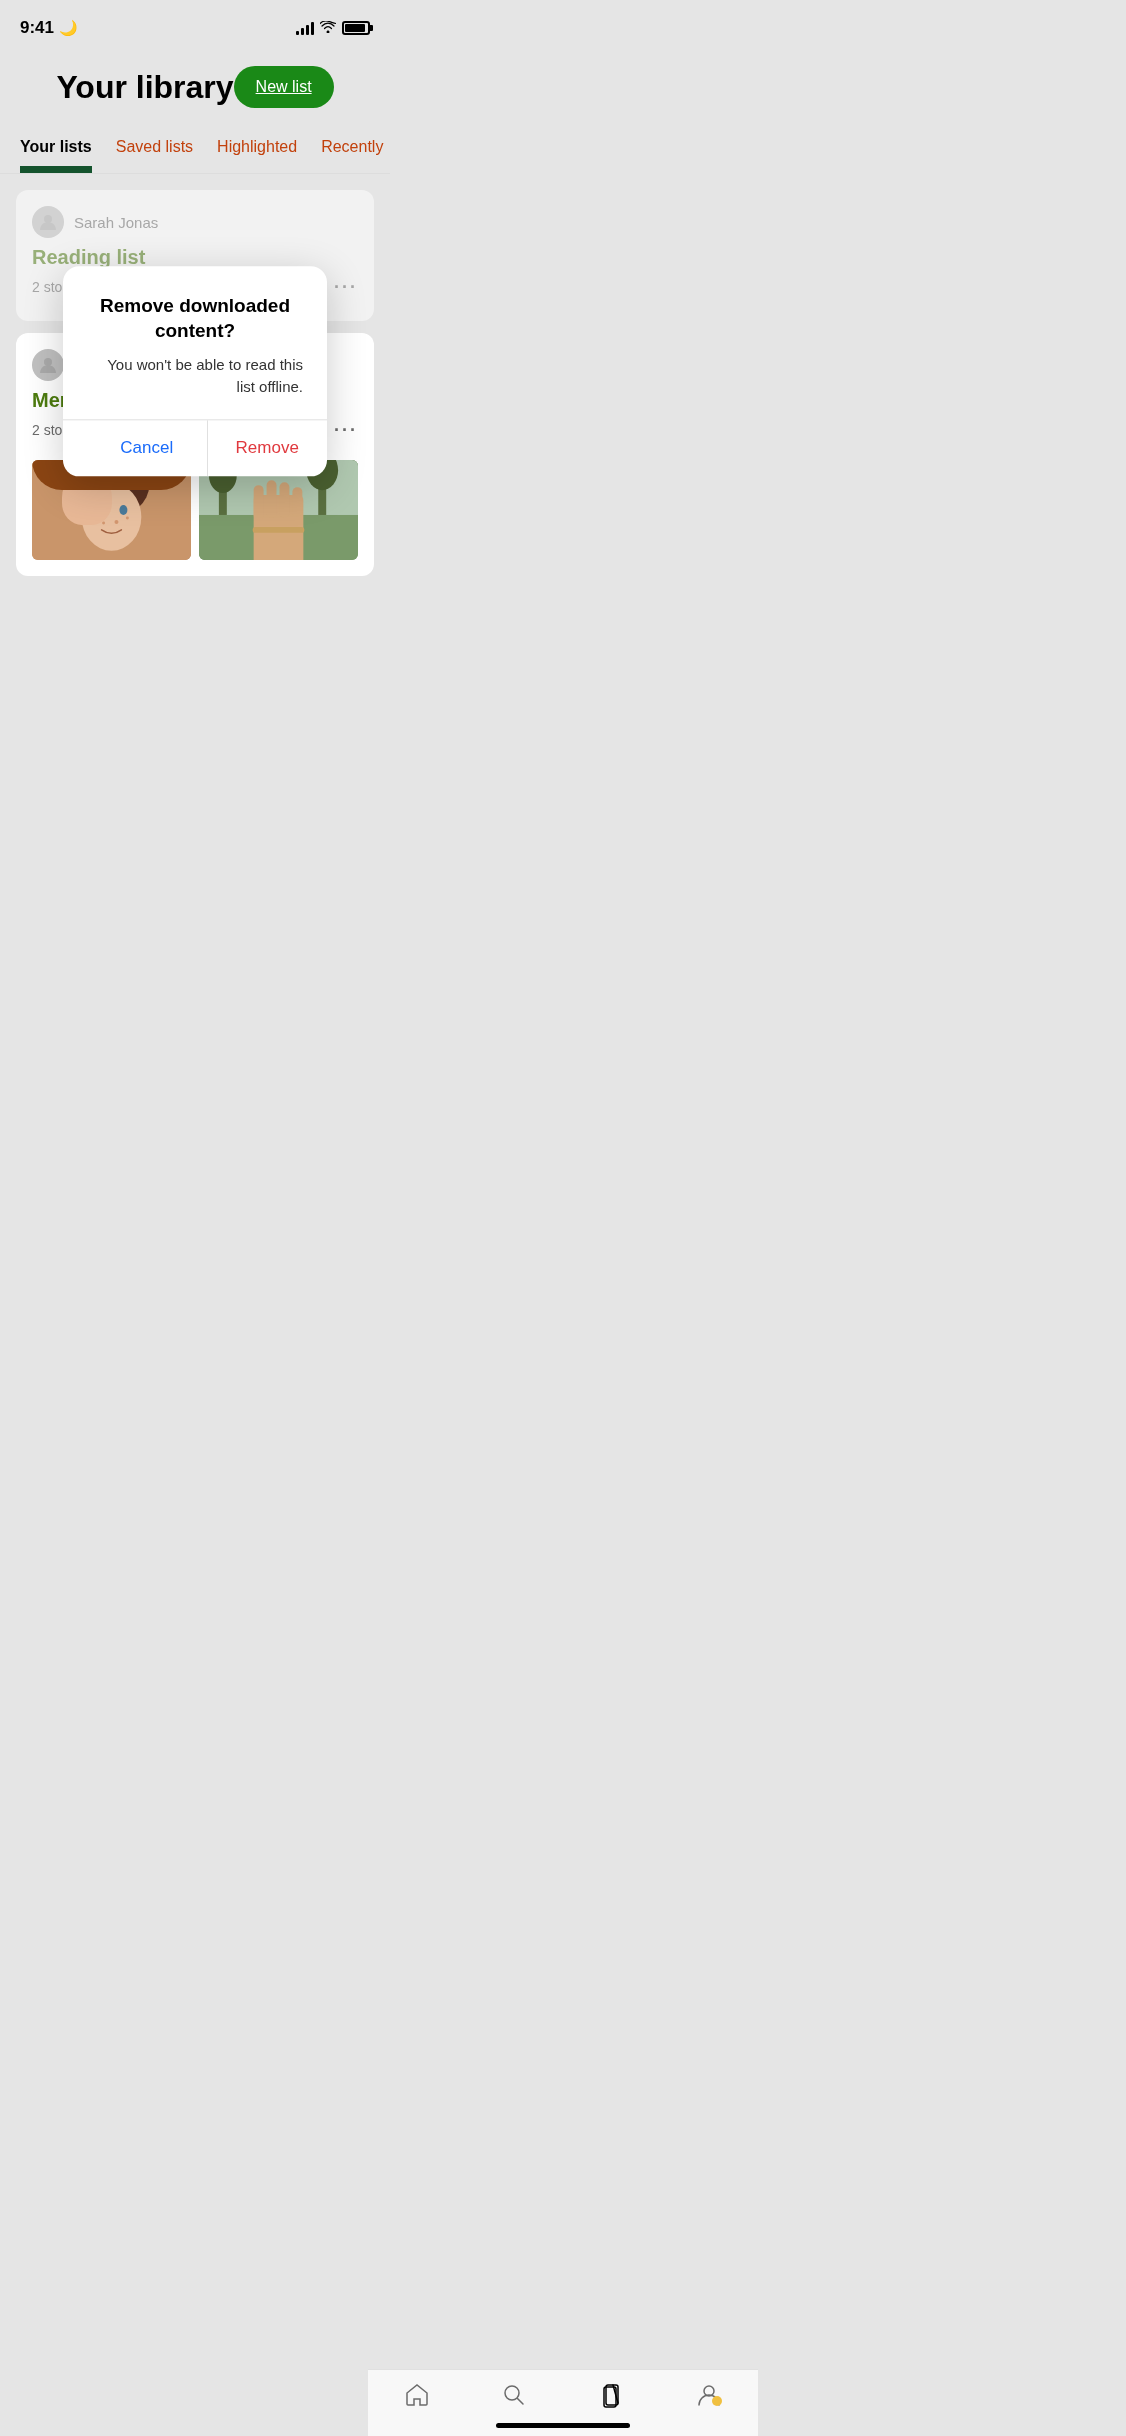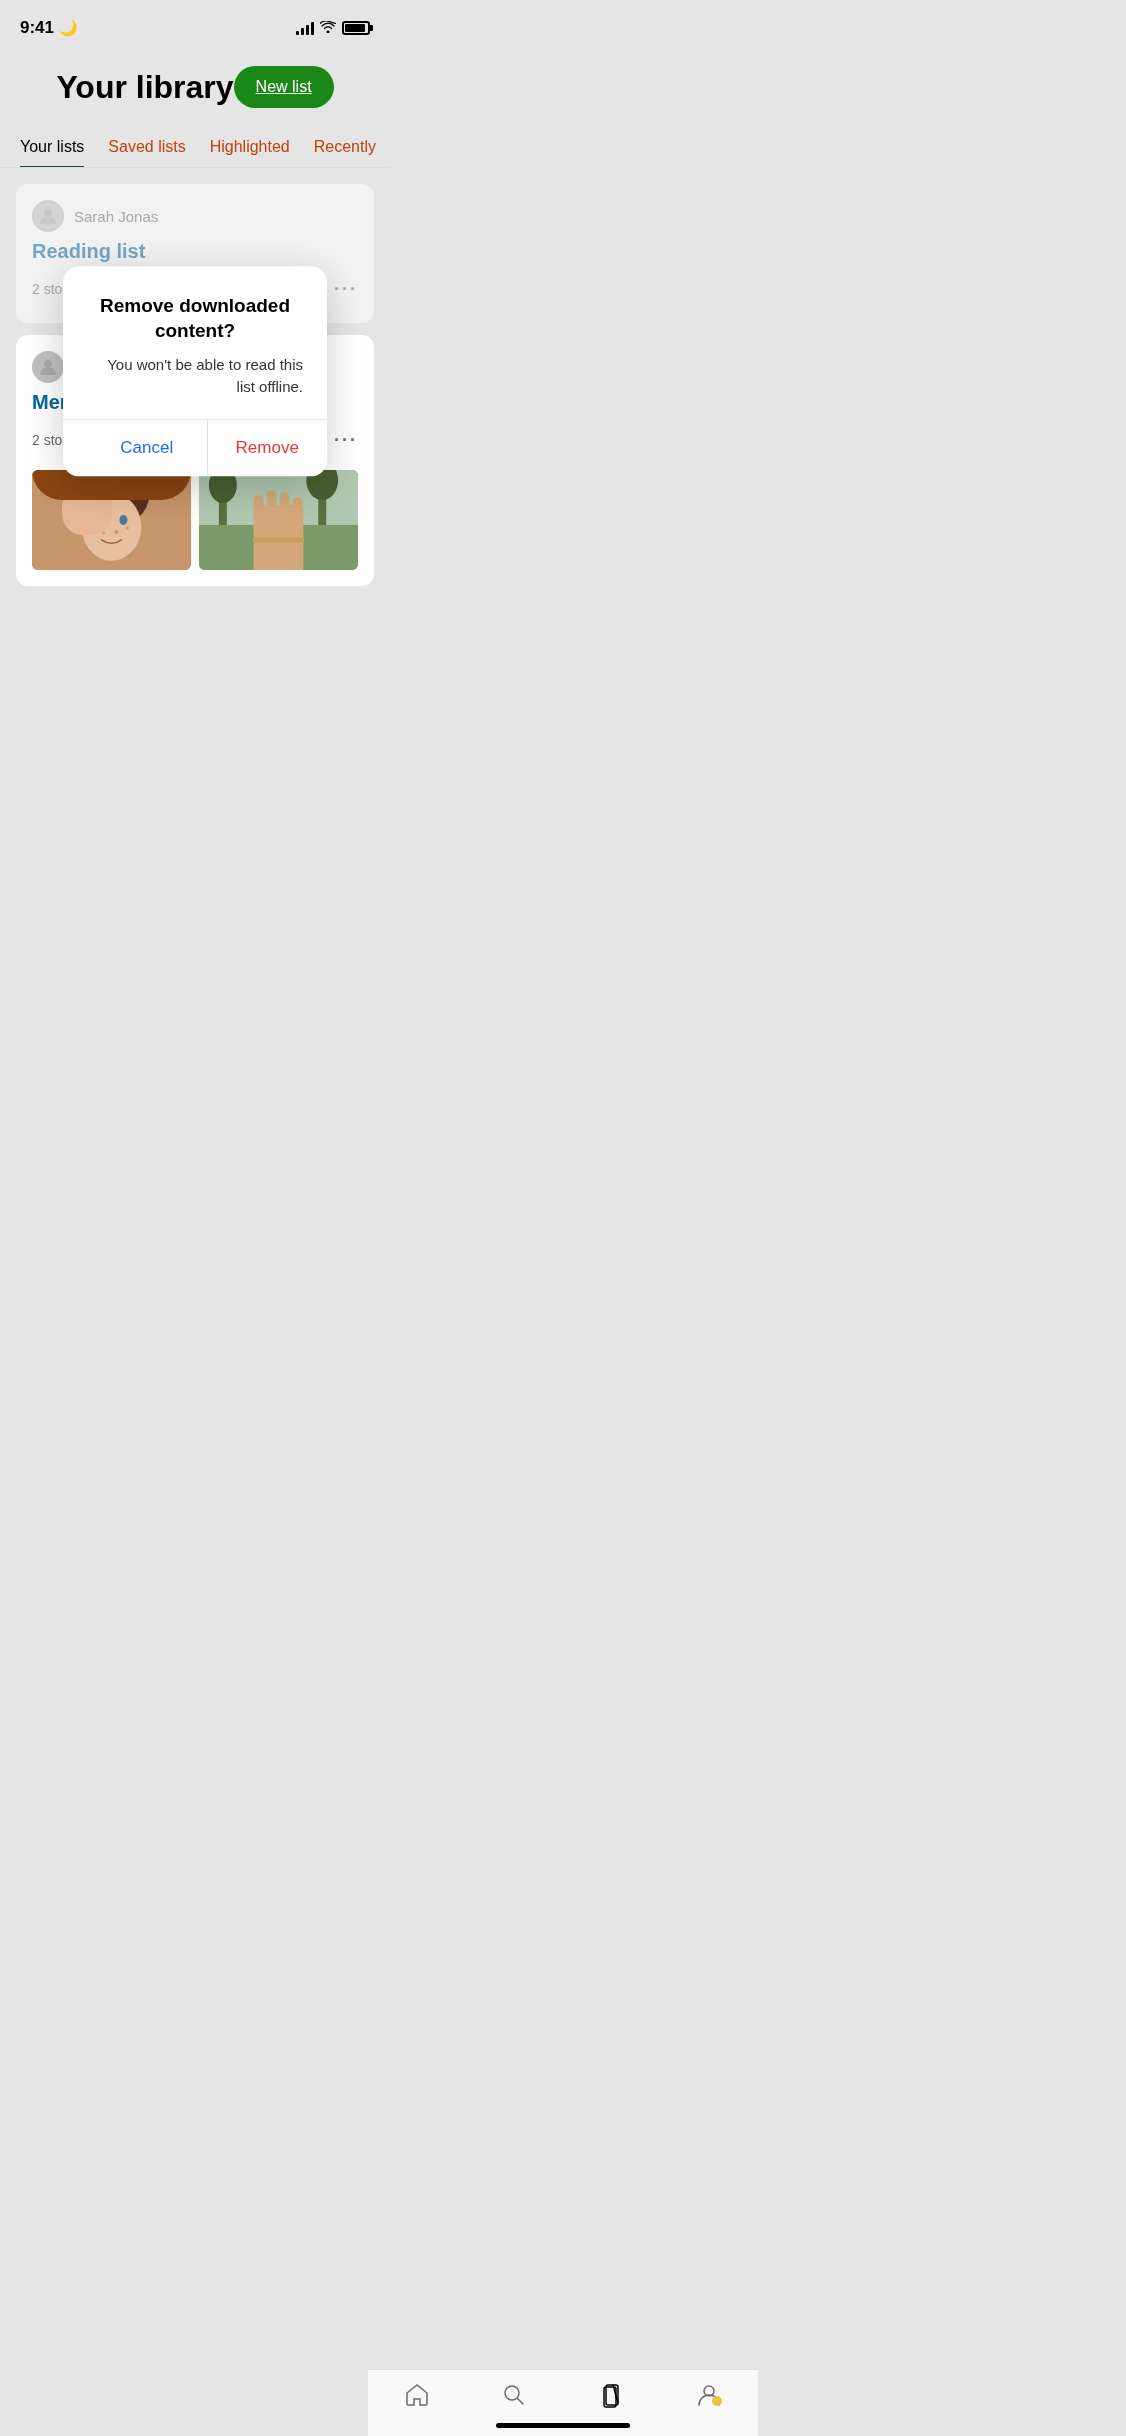--- a/index.html
+++ b/index.html
@@ -106,22 +106,22 @@
     .tab {
       padding: 10px 0;
       margin-right: 24px;
       font-size: 16px;
       color: #c2410c;
       cursor: pointer;
       white-space: nowrap;
     }
     .tab.active {
       color: #000;
-      font-weight: 400;
-      border-bottom: 2px solid #14532d;
+      font-weight: 700;
+      border-bottom: 8px solid #14532d;
       margin-bottom: -1px;
     }
 
     
     .content {
       padding: 16px 16px;
     }
 
     
     .card {
@@ -151,22 +151,21 @@
       align-items: center;
       justify-content: center;
     }
     .author-name {
       font-size: 15px;
       color: #6b6b6b;
     }
     .list-title {
       font-size: 20px;
       font-weight: 700;
-      color: #0369a1;
-      margin-bottom: 8px;
+      color: #4d7c0f;
     }
     .card-meta {
       display: flex;
       align-items: center;
       justify-content: space-between;
       color: #6b6b6b;
       font-size: 14px;
     }
     .card-meta-left {
       display: flex;

